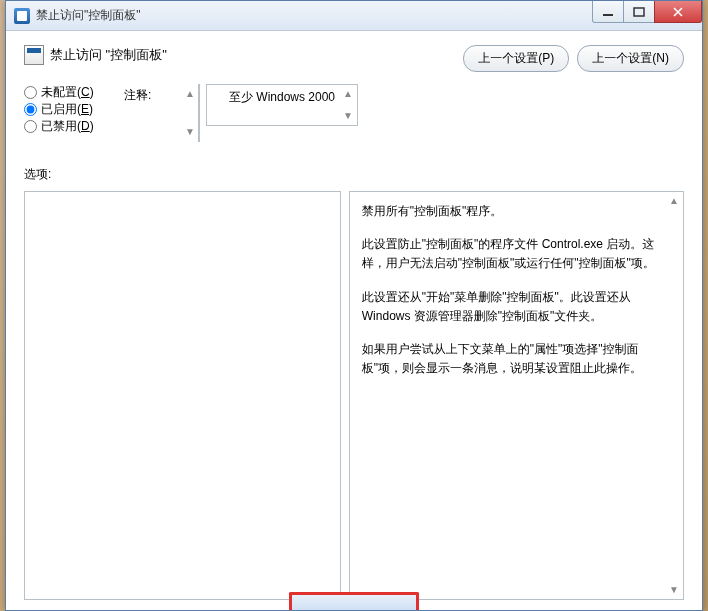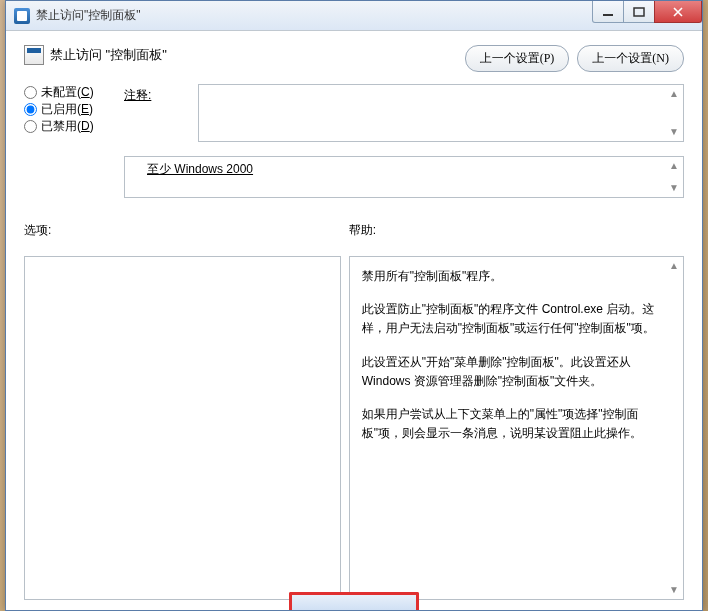--- a/index.html
+++ b/index.html
@@ -109,21 +109,21 @@
   display: flex;
   gap: 8px;
 }
 .btn {
   padding: 4px 14px;
   border: 1px solid #9aa8b8;
   border-radius: 13px;
   background: linear-gradient(#fdfdfd, #e8ecf0);
   cursor: default;
   font-size: 12px;
-  font-family: Liberation Serif, serif;
+  font-family: Liberation Sans, sans-serif;
 }
 .config-row {
   display: flex;
   align-items: flex-start;
   gap: 16px;
 }
 .radio-col {
   width: 84px;
   display: flex;
   flex-direction: column;
@@ -132,23 +132,22 @@
   display: flex;
   align-items: center;
   gap: 4px;
   white-space: nowrap;
 }
 .radio-item input { margin: 0; }
 .radio-item u { text-decoration: underline; }
 .fields-col {
   flex: 1;
   display: flex;
-  flex-direction: column;
-  gap: 14px;
-  text-decoration: underline;
+  flex-direction: row;
+  gap: 6px;
 }
 .field-row {
   display: flex;
   gap: 10px;
 }
 .field-label {
   width: 64px;
   text-align: left;
   padding-top: 3px;
 }
@@ -176,21 +175,21 @@
   color: #888;
   font-size: 10px;
   text-align: center;
   line-height: 14px;
 }
 .scroll-arrow.up { top: 2px; }
 .scroll-arrow.down { bottom: 2px; }
 .panels-labels {
   display: flex;
   margin-top: 24px;
-  margin-bottom: 17px;
+  margin-bottom: 8px;
 }
 .panel-label-left { width: 48%; }
 .panel-label-right { flex: 1; padding-left: 8px; }
 .panels {
   display: flex;
   gap: 8px;
   flex: 1;
   min-height: 0;
 }
 .panel {
@@ -285,21 +284,20 @@
             <span>至少 Windows 2000</span>
             <span class="scroll-arrow up">▲</span>
             <span class="scroll-arrow down">▼</span>
           </div>
         </div>
       </div>
     </div>
 
     <div class="panels-labels">
       <div class="panel-label-left">选项:</div>
-      <div class="panel-label-right">帮助:</div>
     </div>
 
     <div class="panels">
       <div class="panel left"></div>
       <div class="panel right">
         <p>禁用所有"控制面板"程序。</p>
         <p>此设置防止"控制面板"的程序文件 Control.exe 启动。这样，用户无法启动"控制面板"或运行任何"控制面板"项。</p>
         <p>此设置还从"开始"菜单删除"控制面板"。此设置还从 Windows 资源管理器删除"控制面板"文件夹。</p>
         <p>如果用户尝试从上下文菜单上的"属性"项选择"控制面板"项，则会显示一条消息，说明某设置阻止此操作。</p>
         <span class="scroll-arrow up">▲</span>

